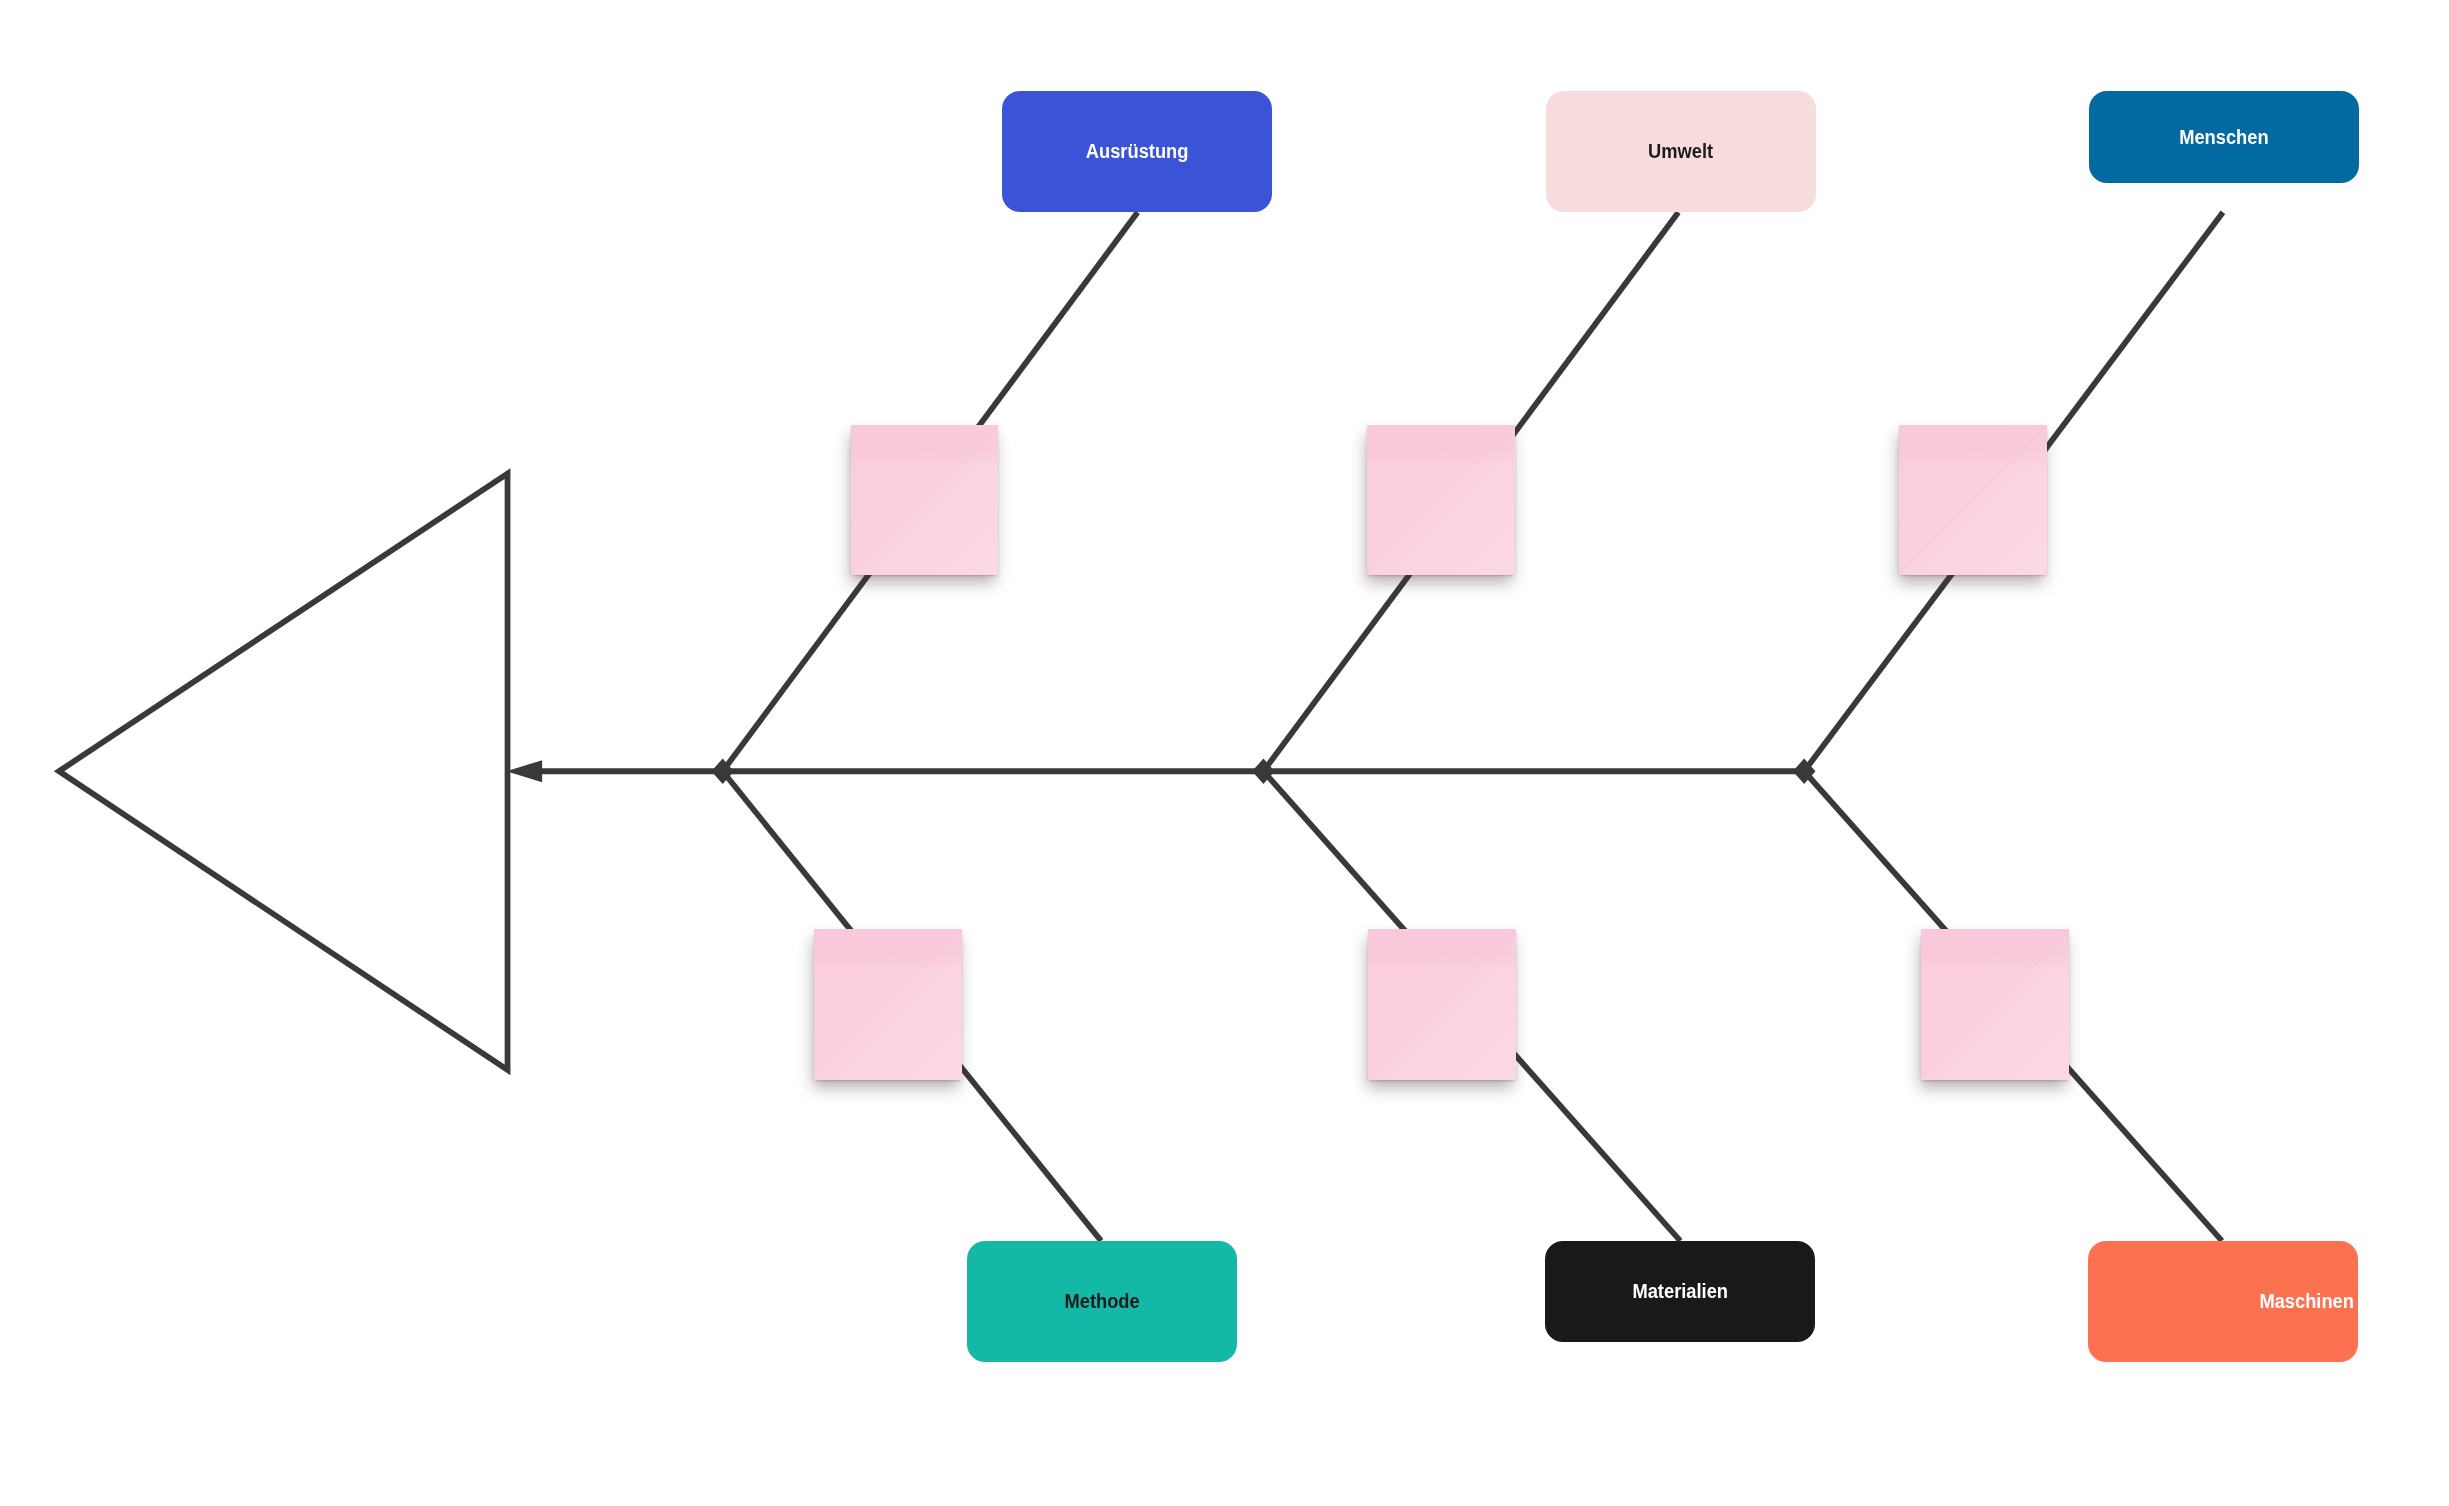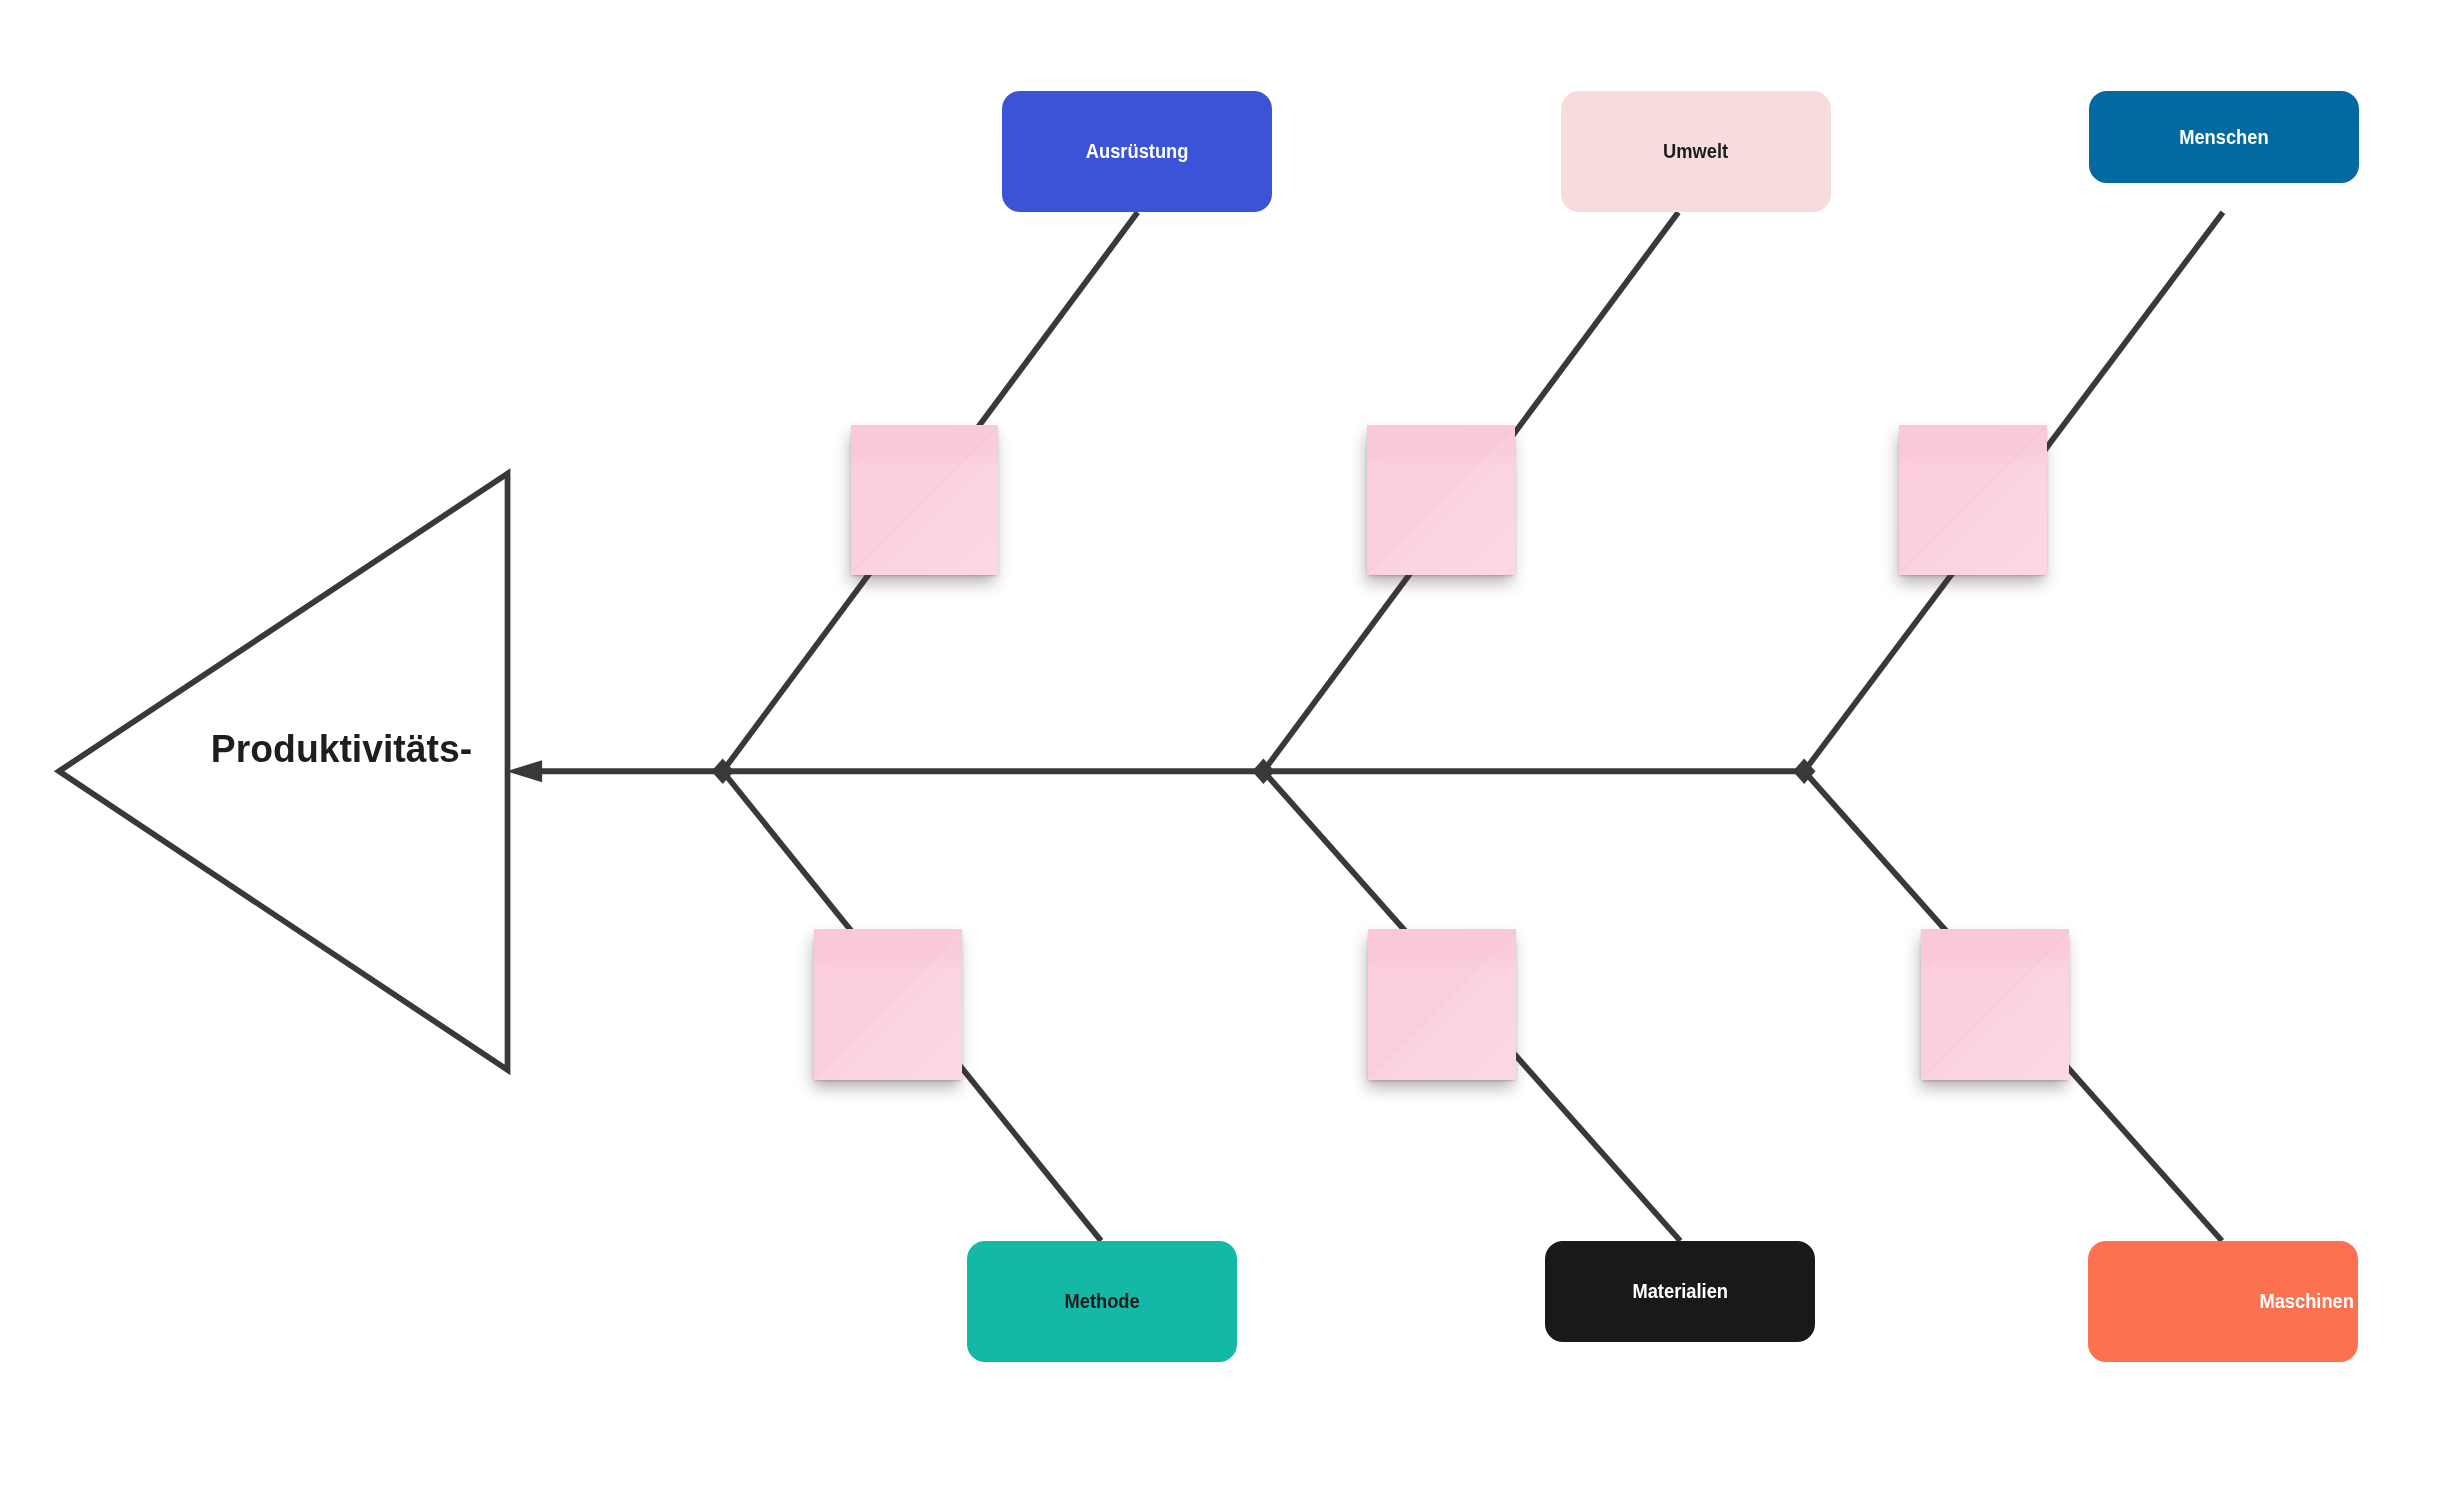--- a/index.html
+++ b/index.html
@@ -70,28 +70,27 @@
         <line x1="2313" y1="1292" x2="1878" y2="803"></line>
       </g>
     <g id="spine-vertices" fill="#393939">
         <polygon points="740.2,803 752,789.8 763.8,803 752,816.2"></polygon>
         <polygon points="1303.2,803 1315,789.8 1326.8,803 1315,816.2"></polygon>
         <polygon points="1866.2,803 1878,789.8 1889.8,803 1878,816.2"></polygon>
       </g>
   </svg>
 
   <div class="head-label" style="left: 116px; top: 725px; width: 452px; color: rgb(30, 30, 30);">
-    <div><span class="sx">Produktivitäts-</span></div>
   </div>
 
   <div id="category-boxes">
       <div class="cat-box" style="left: 1002px; top: 91px; width: 270px; height: 121px; background: rgb(59, 83, 214); color: rgb(255, 255, 255);">
         <span>Ausrüstung</span>
       </div>
-      <div class="cat-box" style="left: 1546px; top: 91px; width: 270px; height: 121px; background: rgb(247, 220, 222); color: rgb(28, 28, 28); margin-left: 15px;">
+      <div class="cat-box" style="left: 1546px; top: 91px; width: 270px; height: 121px; background: rgb(247, 220, 222); color: rgb(28, 28, 28);">
         <span>Umwelt</span>
       </div>
       <div class="cat-box" style="left: 2089px; top: 91px; width: 270px; height: 92px; background: #0369a1; color: rgb(255, 255, 255);">
         <span>Menschen</span>
       </div>
       <div class="cat-box" style="left: 967px; top: 1241px; width: 270px; height: 121px; background: #14b8a6; color: rgb(28, 28, 28);">
         <span>Methode</span>
       </div>
       <div class="cat-box" style="left: 1545px; top: 1241px; width: 270px; height: 101px; background: rgb(25, 25, 25); color: rgb(255, 255, 255);">
         <span>Materialien</span>

